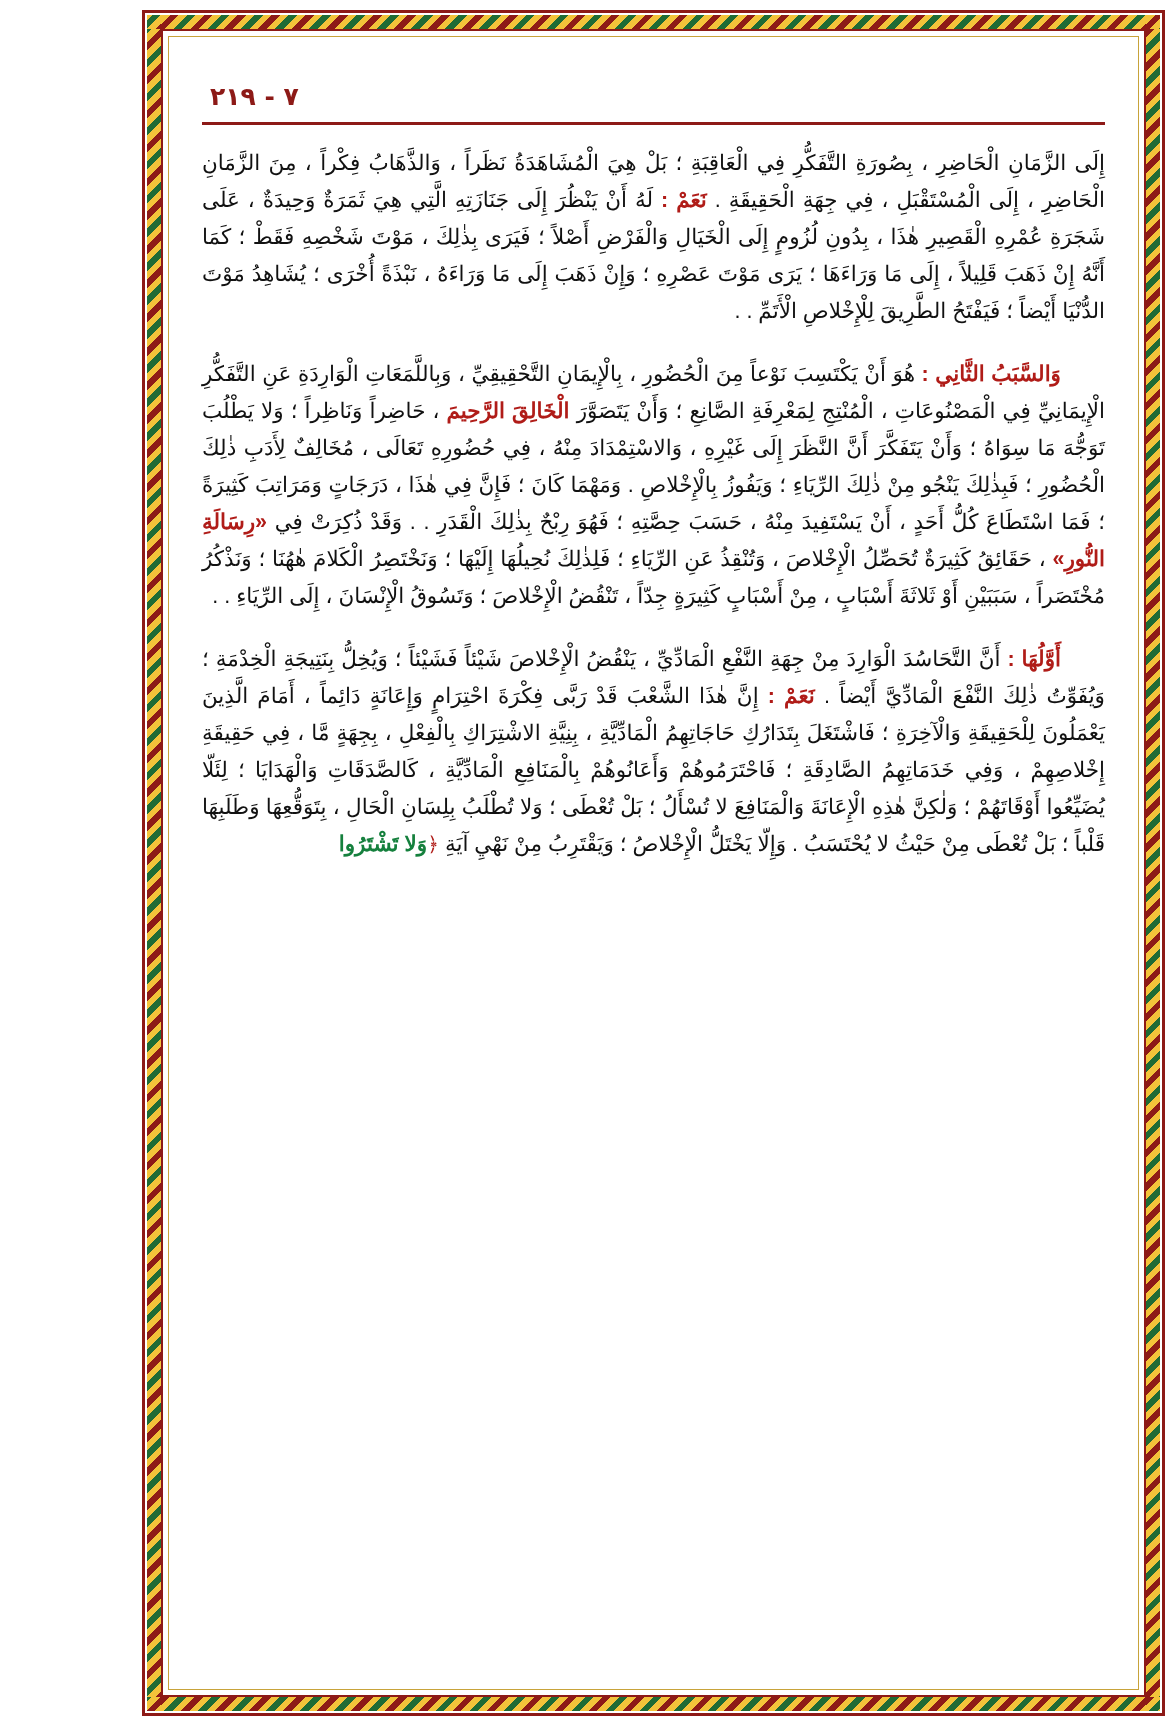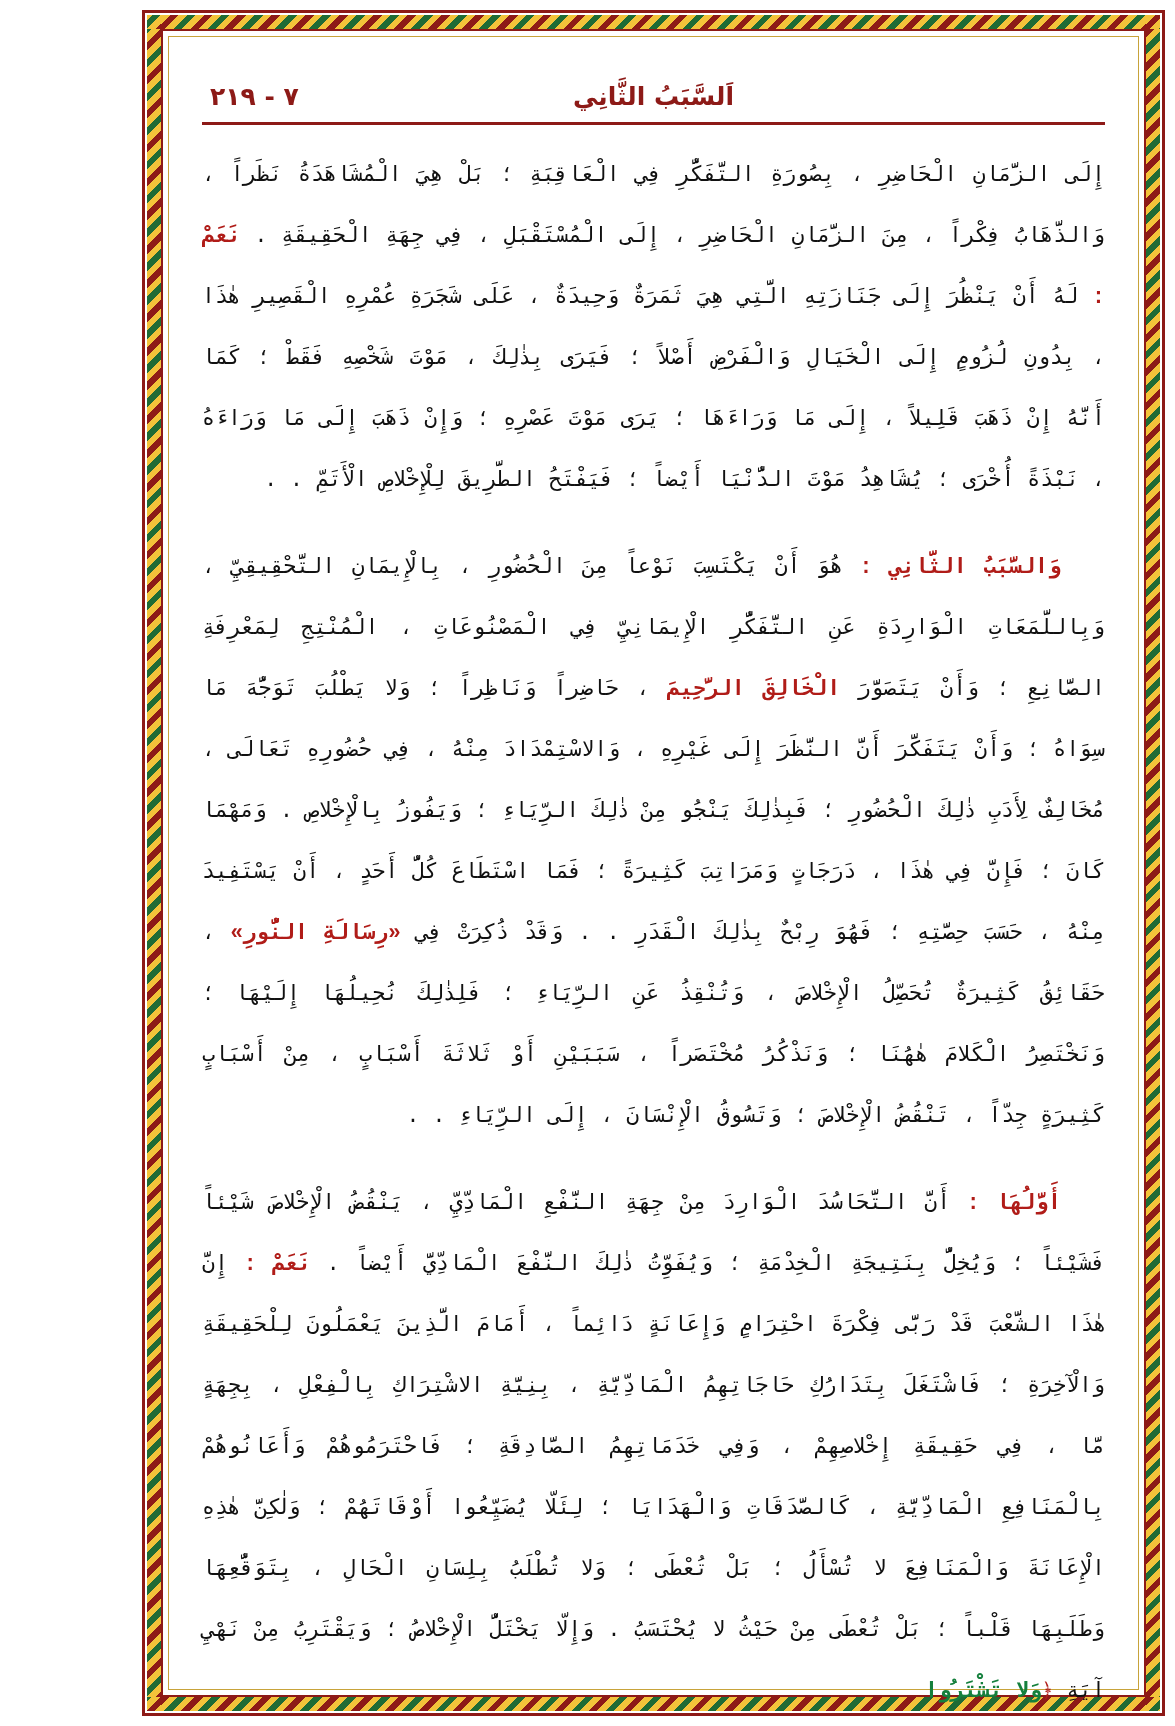--- a/index.html
+++ b/index.html
@@ -101,23 +101,23 @@
     background: #8d1a17;
     width: 100%;
   }
 
   
   .body-text {
     margin-top: 20px;
     direction: rtl;
     text-align: justify;
     text-align-last: right;
-    font-family: Liberation Mono, monospace;
+    font-family: Liberation Sans, sans-serif;
     font-size: 21.5px;
-    line-height: 61px;
+    line-height: 37px;
     color: #111111;
   }
   .para {
     margin: 0 0 26px 0;
     text-indent: 0;
   }
   .para.indented { text-indent: 44px; }
   .para:last-child { margin-bottom: 0; }
 
   .red   { color: #b01c18; font-weight: bold; }
@@ -130,21 +130,20 @@
 <div class="page">
   <div class="frame-outer"></div>
   <div class="frame-band"></div>
   <div class="frame-band-inner"></div>
   <div class="frame-thin"></div>
 
   <div class="content">
 
     <div class="header">
       <div class="page-number">٧ - ٢١٩</div>
-      <div class="header-title">اَلسَّبَبُ الثَّانِي</div>
     </div>
     <div class="header-rule"></div>
 
     <div class="body-text" id="body-text">
         <div class="para"><span>إِلَى الزَّمَانِ الْحَاضِرِ ، بِصُورَةِ التَّفَكُّرِ فِي الْعَاقِبَةِ ؛ بَلْ هِيَ الْمُشَاهَدَةُ نَظَراً ، وَالذَّهَابُ فِكْراً ، مِنَ الزَّمَانِ الْحَاضِرِ ، إِلَى الْمُسْتَقْبَلِ ، فِي جِهَةِ الْحَقِيقَةِ . </span><span class="red">نَعَمْ :</span><span> لَهُ أَنْ يَنْظُرَ إِلَى جَنَازَتِهِ الَّتِي هِيَ ثَمَرَةٌ وَحِيدَةٌ ، عَلَى شَجَرَةِ عُمْرِهِ الْقَصِيرِ هٰذَا ، بِدُونِ لُزُومٍ إِلَى الْخَيَالِ وَالْفَرْضِ أَصْلاً ؛ فَيَرَى بِذٰلِكَ ، مَوْتَ شَخْصِهِ فَقَطْ ؛ كَمَا أَنَّهُ إِنْ ذَهَبَ قَلِيلاً ، إِلَى مَا وَرَاءَهَا ؛ يَرَى مَوْتَ عَصْرِهِ ؛ وَإِنْ ذَهَبَ إِلَى مَا وَرَاءَهُ ، نَبْذَةً أُخْرَى ؛ يُشَاهِدُ مَوْتَ الدُّنْيَا أَيْضاً ؛ فَيَفْتَحُ الطَّرِيقَ لِلْإِخْلاصِ الْأَتَمِّ . .</span></div>
         <div class="para indented"><span class="red">وَالسَّبَبُ الثَّانِي :</span><span> هُوَ أَنْ يَكْتَسِبَ نَوْعاً مِنَ الْحُضُورِ ، بِالْإِيمَانِ التَّحْقِيقِيِّ ، وَبِاللَّمَعَاتِ الْوَارِدَةِ عَنِ التَّفَكُّرِ الْإِيمَانِيِّ فِي الْمَصْنُوعَاتِ ، الْمُنْتِجِ لِمَعْرِفَةِ الصَّانِعِ ؛ وَأَنْ يَتَصَوَّرَ </span><span class="red">الْخَالِقَ الرَّحِيمَ</span><span> ، حَاضِراً وَنَاظِراً ؛ وَلا يَطْلُبَ تَوَجُّهَ مَا سِوَاهُ ؛ وَأَنْ يَتَفَكَّرَ أَنَّ النَّظَرَ إِلَى غَيْرِهِ ، وَالاسْتِمْدَادَ مِنْهُ ، فِي حُضُورِهِ تَعَالَى ، مُخَالِفٌ لِأَدَبِ ذٰلِكَ الْحُضُورِ ؛ فَبِذٰلِكَ يَنْجُو مِنْ ذٰلِكَ الرِّيَاءِ ؛ وَيَفُوزُ بِالْإِخْلاصِ . وَمَهْمَا كَانَ ؛ فَإِنَّ فِي هٰذَا ، دَرَجَاتٍ وَمَرَاتِبَ كَثِيرَةً ؛ فَمَا اسْتَطَاعَ كُلُّ أَحَدٍ ، أَنْ يَسْتَفِيدَ مِنْهُ ، حَسَبَ حِصَّتِهِ ؛ فَهُوَ رِبْحٌ بِذٰلِكَ الْقَدَرِ . . وَقَدْ ذُكِرَتْ فِي </span><span class="red">«رِسَالَةِ النُّورِ»</span><span> ، حَقَائِقُ كَثِيرَةٌ تُحَصِّلُ الْإِخْلاصَ ، وَتُنْقِذُ عَنِ الرِّيَاءِ ؛ فَلِذٰلِكَ نُحِيلُهَا إِلَيْهَا ؛ وَنَخْتَصِرُ الْكَلامَ هٰهُنَا ؛ وَنَذْكُرُ مُخْتَصَراً ، سَبَبَيْنِ أَوْ ثَلاثَةَ أَسْبَابٍ ، مِنْ أَسْبَابٍ كَثِيرَةٍ جِدّاً ، تَنْقُضُ الْإِخْلاصَ ؛ وَتَسُوقُ الْإِنْسَانَ ، إِلَى الرِّيَاءِ . .</span></div>
         <div class="para indented"><span class="red">أَوَّلُهَا :</span><span> أَنَّ التَّحَاسُدَ الْوَارِدَ مِنْ جِهَةِ النَّفْعِ الْمَادِّيِّ ، يَنْقُضُ الْإِخْلاصَ شَيْئاً فَشَيْئاً ؛ وَيُخِلُّ بِنَتِيجَةِ الْخِدْمَةِ ؛ وَيُفَوِّتُ ذٰلِكَ النَّفْعَ الْمَادِّيَّ أَيْضاً . </span><span class="red">نَعَمْ :</span><span> إِنَّ هٰذَا الشَّعْبَ قَدْ رَبَّى فِكْرَةَ احْتِرَامٍ وَإِعَانَةٍ دَائِماً ، أَمَامَ الَّذِينَ يَعْمَلُونَ لِلْحَقِيقَةِ وَالْآخِرَةِ ؛ فَاشْتَغَلَ بِتَدَارُكِ حَاجَاتِهِمُ الْمَادِّيَّةِ ، بِنِيَّةِ الاشْتِرَاكِ بِالْفِعْلِ ، بِجِهَةٍ مَّا ، فِي حَقِيقَةِ إِخْلاصِهِمْ ، وَفِي خَدَمَاتِهِمُ الصَّادِقَةِ ؛ فَاحْتَرَمُوهُمْ وَأَعَانُوهُمْ بِالْمَنَافِعِ الْمَادِّيَّةِ ، كَالصَّدَقَاتِ وَالْهَدَايَا ؛ لِئَلّا يُضَيِّعُوا أَوْقَاتَهُمْ ؛ وَلٰكِنَّ هٰذِهِ الْإِعَانَةَ وَالْمَنَافِعَ لا تُسْأَلُ ؛ بَلْ تُعْطَى ؛ وَلا تُطْلَبُ بِلِسَانِ الْحَالِ ، بِتَوَقُّعِهَا وَطَلَبِهَا قَلْباً ؛ بَلْ تُعْطَى مِنْ حَيْثُ لا يُحْتَسَبُ . وَإِلّا يَخْتَلُّ الْإِخْلاصُ ؛ وَيَقْتَرِبُ مِنْ نَهْيِ آيَةِ </span><span class="ayah-mark">﴿</span><span class="blue">وَلا تَشْتَرُوا</span></div>
       </div>
 
   </div>

